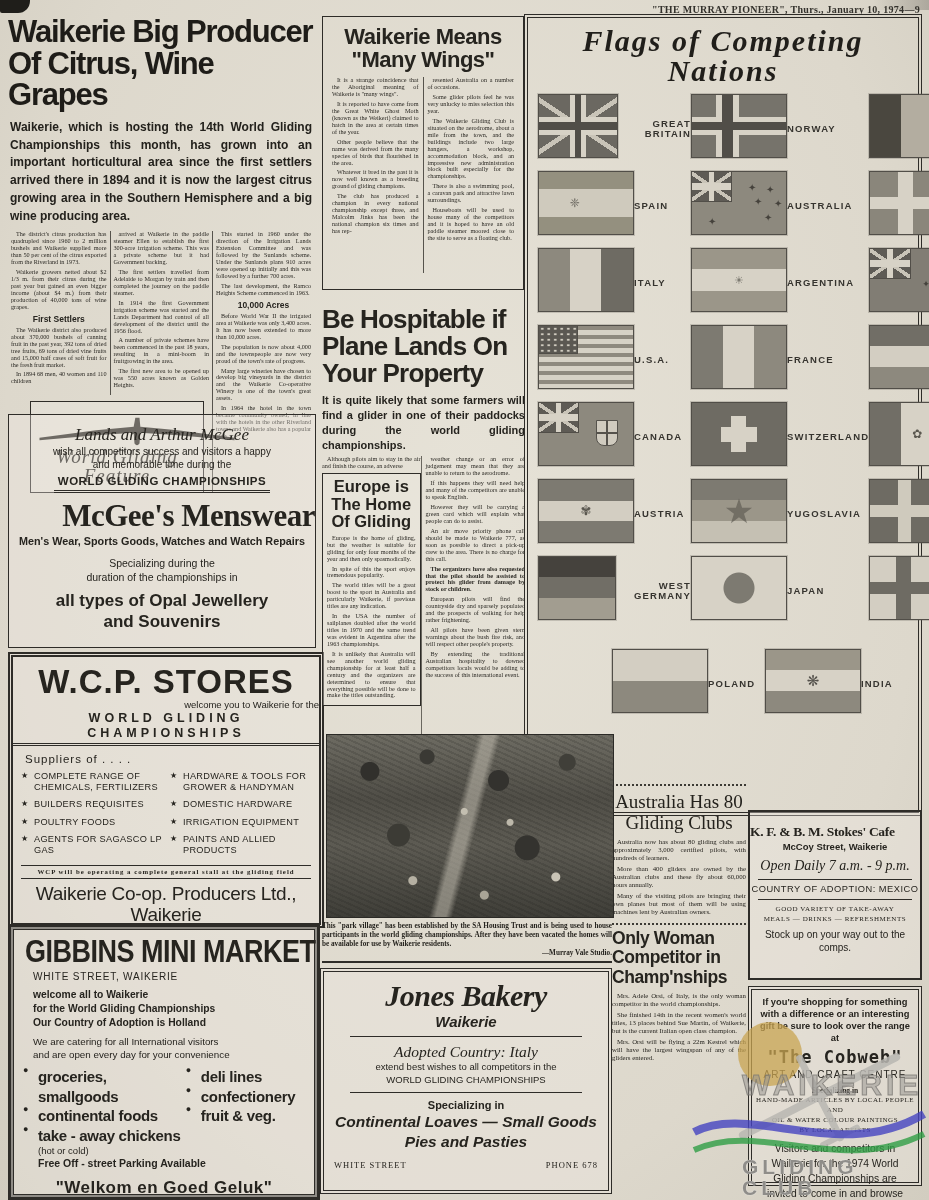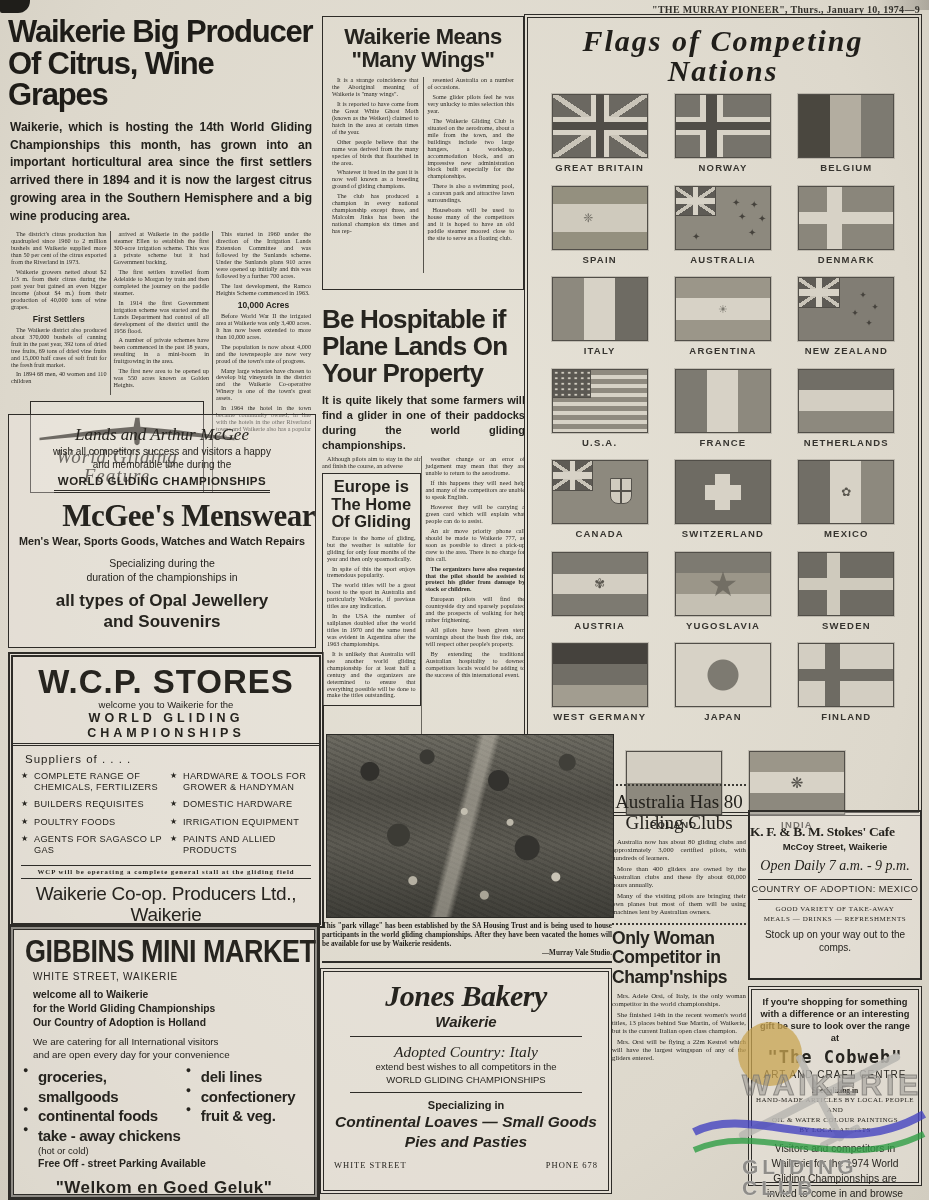--- a/index.html
+++ b/index.html
@@ -57,21 +57,21 @@
       radial-gradient(circle at 30% 80%, #b5b0a2 0 4px, transparent 5px),
       radial-gradient(circle at 55% 88%, #a9a496 0 4px, transparent 5px),
       linear-gradient(105deg, transparent 45%, rgba(193,188,175,.55) 47% 50%, transparent 52%),
       repeating-linear-gradient(24deg, rgba(28,28,25,.16) 0 2px, transparent 2px 5px),
       linear-gradient(180deg,#6d6b62 0%,#504e47 35%,#5d5b53 60%,#3f3e38 100%);}
   .caption{font:bold 7.2px/1.25 "Liberation Serif",serif;text-align:justify;border-bottom:2px solid #2e2c28;padding-bottom:3px;}
   .credit{text-align:right;font-weight:bold;}
   
   .flags-title{font:bold italic 30px/1 "Liberation Serif",serif;text-align:center;letter-spacing:2px;margin:8px 0 4px 0;color:#201e1a;}
   .flags-grid{display:grid;grid-template-columns:repeat(3,1fr);row-gap:13px;padding:4px 10px;}
-  .flag-cell{display:flex;flex-direction:column;align-items:center;text-align:right;}
+  .flag-cell{display:flex;flex-direction:row;align-items:center;text-align:right;}
   .flag-cell:nth-child(22),.flag-cell:nth-child(23){transform:translateX(74px);margin-top:16px;}
   .flag-label{font:bold 9.5px/1 "Liberation Sans",sans-serif;letter-spacing:1.2px;margin-top:5px;color:#36342f;}
   .flag{position:relative;width:94px;height:62px;border:1px solid #514e48;box-shadow:0 0 0 1px rgba(90,87,80,.25);}
   .flag::after{position:absolute;left:50%;top:50%;transform:translate(-50%,-50%);}
   .canton::before{content:"";position:absolute;top:0;left:0;width:42%;height:46%;
       background:linear-gradient(90deg,transparent 43%,#d7d2c6 43% 57%,transparent 57%),
       linear-gradient(180deg,transparent 39%,#d7d2c6 39% 61%,transparent 61%),
       linear-gradient(34deg,transparent 46%,#c9c4b8 46% 54%,transparent 54%),
       linear-gradient(-34deg,transparent 46%,#c9c4b8 46% 54%,transparent 54%),#5e5b55;
       border-right:1px solid #514e48;border-bottom:1px solid #514e48;}
@@ -143,21 +143,21 @@
   .ad{background:rgba(240,236,228,.35);}
   .mcgee-l1{font:italic 17px/1.2 "Liberation Serif",serif;text-align:center;margin-top:10px;}
   .mcgee-l2{font:10px/1.3 "Liberation Sans",sans-serif;text-align:center;}
   .mcgee-l4{font:bold 11.5px/1.3 "Liberation Sans",sans-serif;text-align:center;letter-spacing:.5px;
       border-bottom:3px double #2e2c28;display:inline-block;padding:0 4px 1px 4px;}
   .mcgee-name{font:bold 31px/1.05 "Liberation Serif",serif;text-align:right;margin:7px 0 2px 0;letter-spacing:-.5px;}
   .mcgee-sub{font:bold 10.8px/1.2 "Liberation Sans",sans-serif;text-align:center;}
   .mcgee-spec{font:10.5px/1.35 "Liberation Sans",sans-serif;text-align:center;margin-top:8px;}
   .mcgee-items{font:bold 17px/1.25 "Liberation Sans",sans-serif;text-align:center;margin-top:6px;}
   .wcp-name{font:900 33px/1 "Liberation Sans",sans-serif;text-align:center;letter-spacing:1px;margin-top:8px;}
-  .wcp-w1{font:9.5px/1.4 "Liberation Sans",sans-serif;text-align:center;}
+  .wcp-w1{font:9.5px/1.4 "Liberation Sans",sans-serif;text-align:right;}
   .wcp-w2{font:bold 12.5px/1.2 "Liberation Sans",sans-serif;text-align:center;letter-spacing:4px;
       border-bottom:3px double #2e2c28;display:inline-block;padding:0 6px 2px 6px;}
   .wcp-sup{font:11.5px/1.2 "Liberation Sans",sans-serif;margin:7px 0 4px 12px;letter-spacing:1px;}
   .wcp-grid{display:flex;padding:0 8px;gap:8px;}
   .wcp-colL,.wcp-colR{width:50%;}
   .wcp-it{position:relative;padding-left:13px;font:9.2px/1.15 "Liberation Sans",sans-serif;margin-bottom:7px;letter-spacing:.3px;}
   .wcp-it::before{content:"★";position:absolute;left:0;top:0;font-size:8px;}
   .wcp-note{font:bold 6.8px/1.2 "Liberation Serif",serif;text-align:center;letter-spacing:1px;
       border-top:1px solid #2e2c28;border-bottom:1px solid #2e2c28;margin:2px 8px;padding:2px 0;}
   .wcp-footer{font:19px/1.1 "Liberation Sans",sans-serif;text-align:center;margin-top:5px;letter-spacing:-.3px;}

